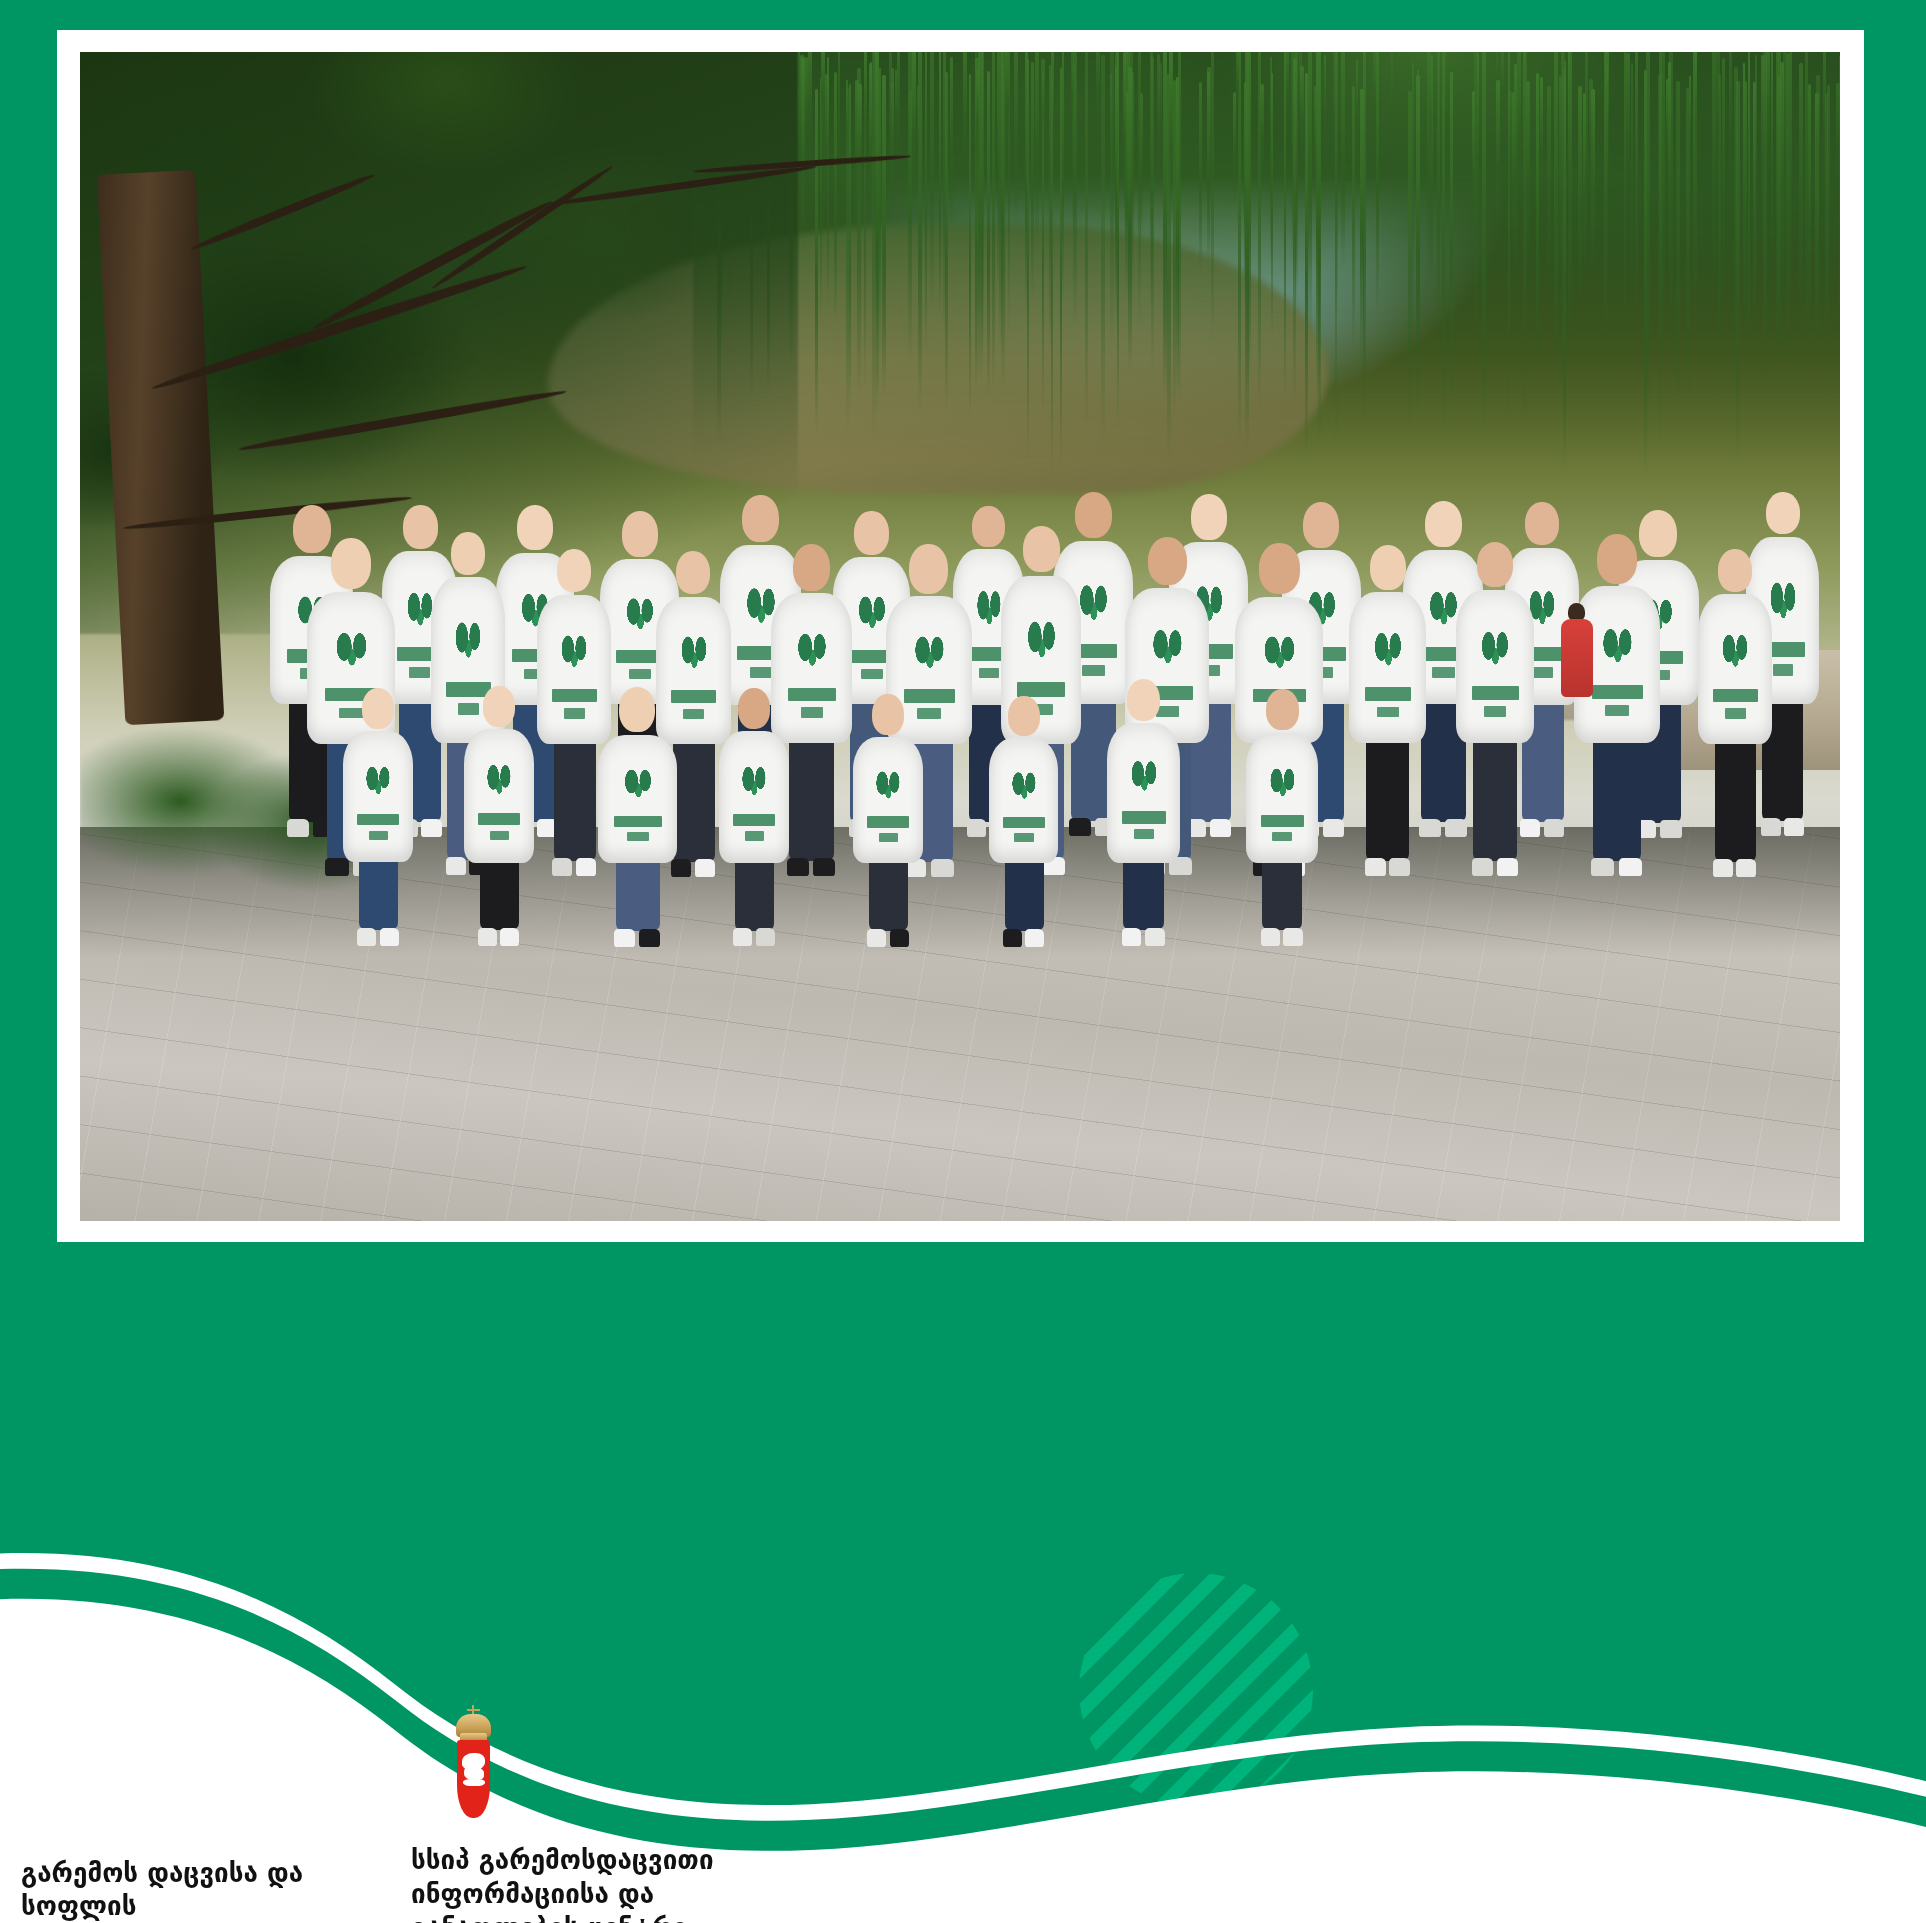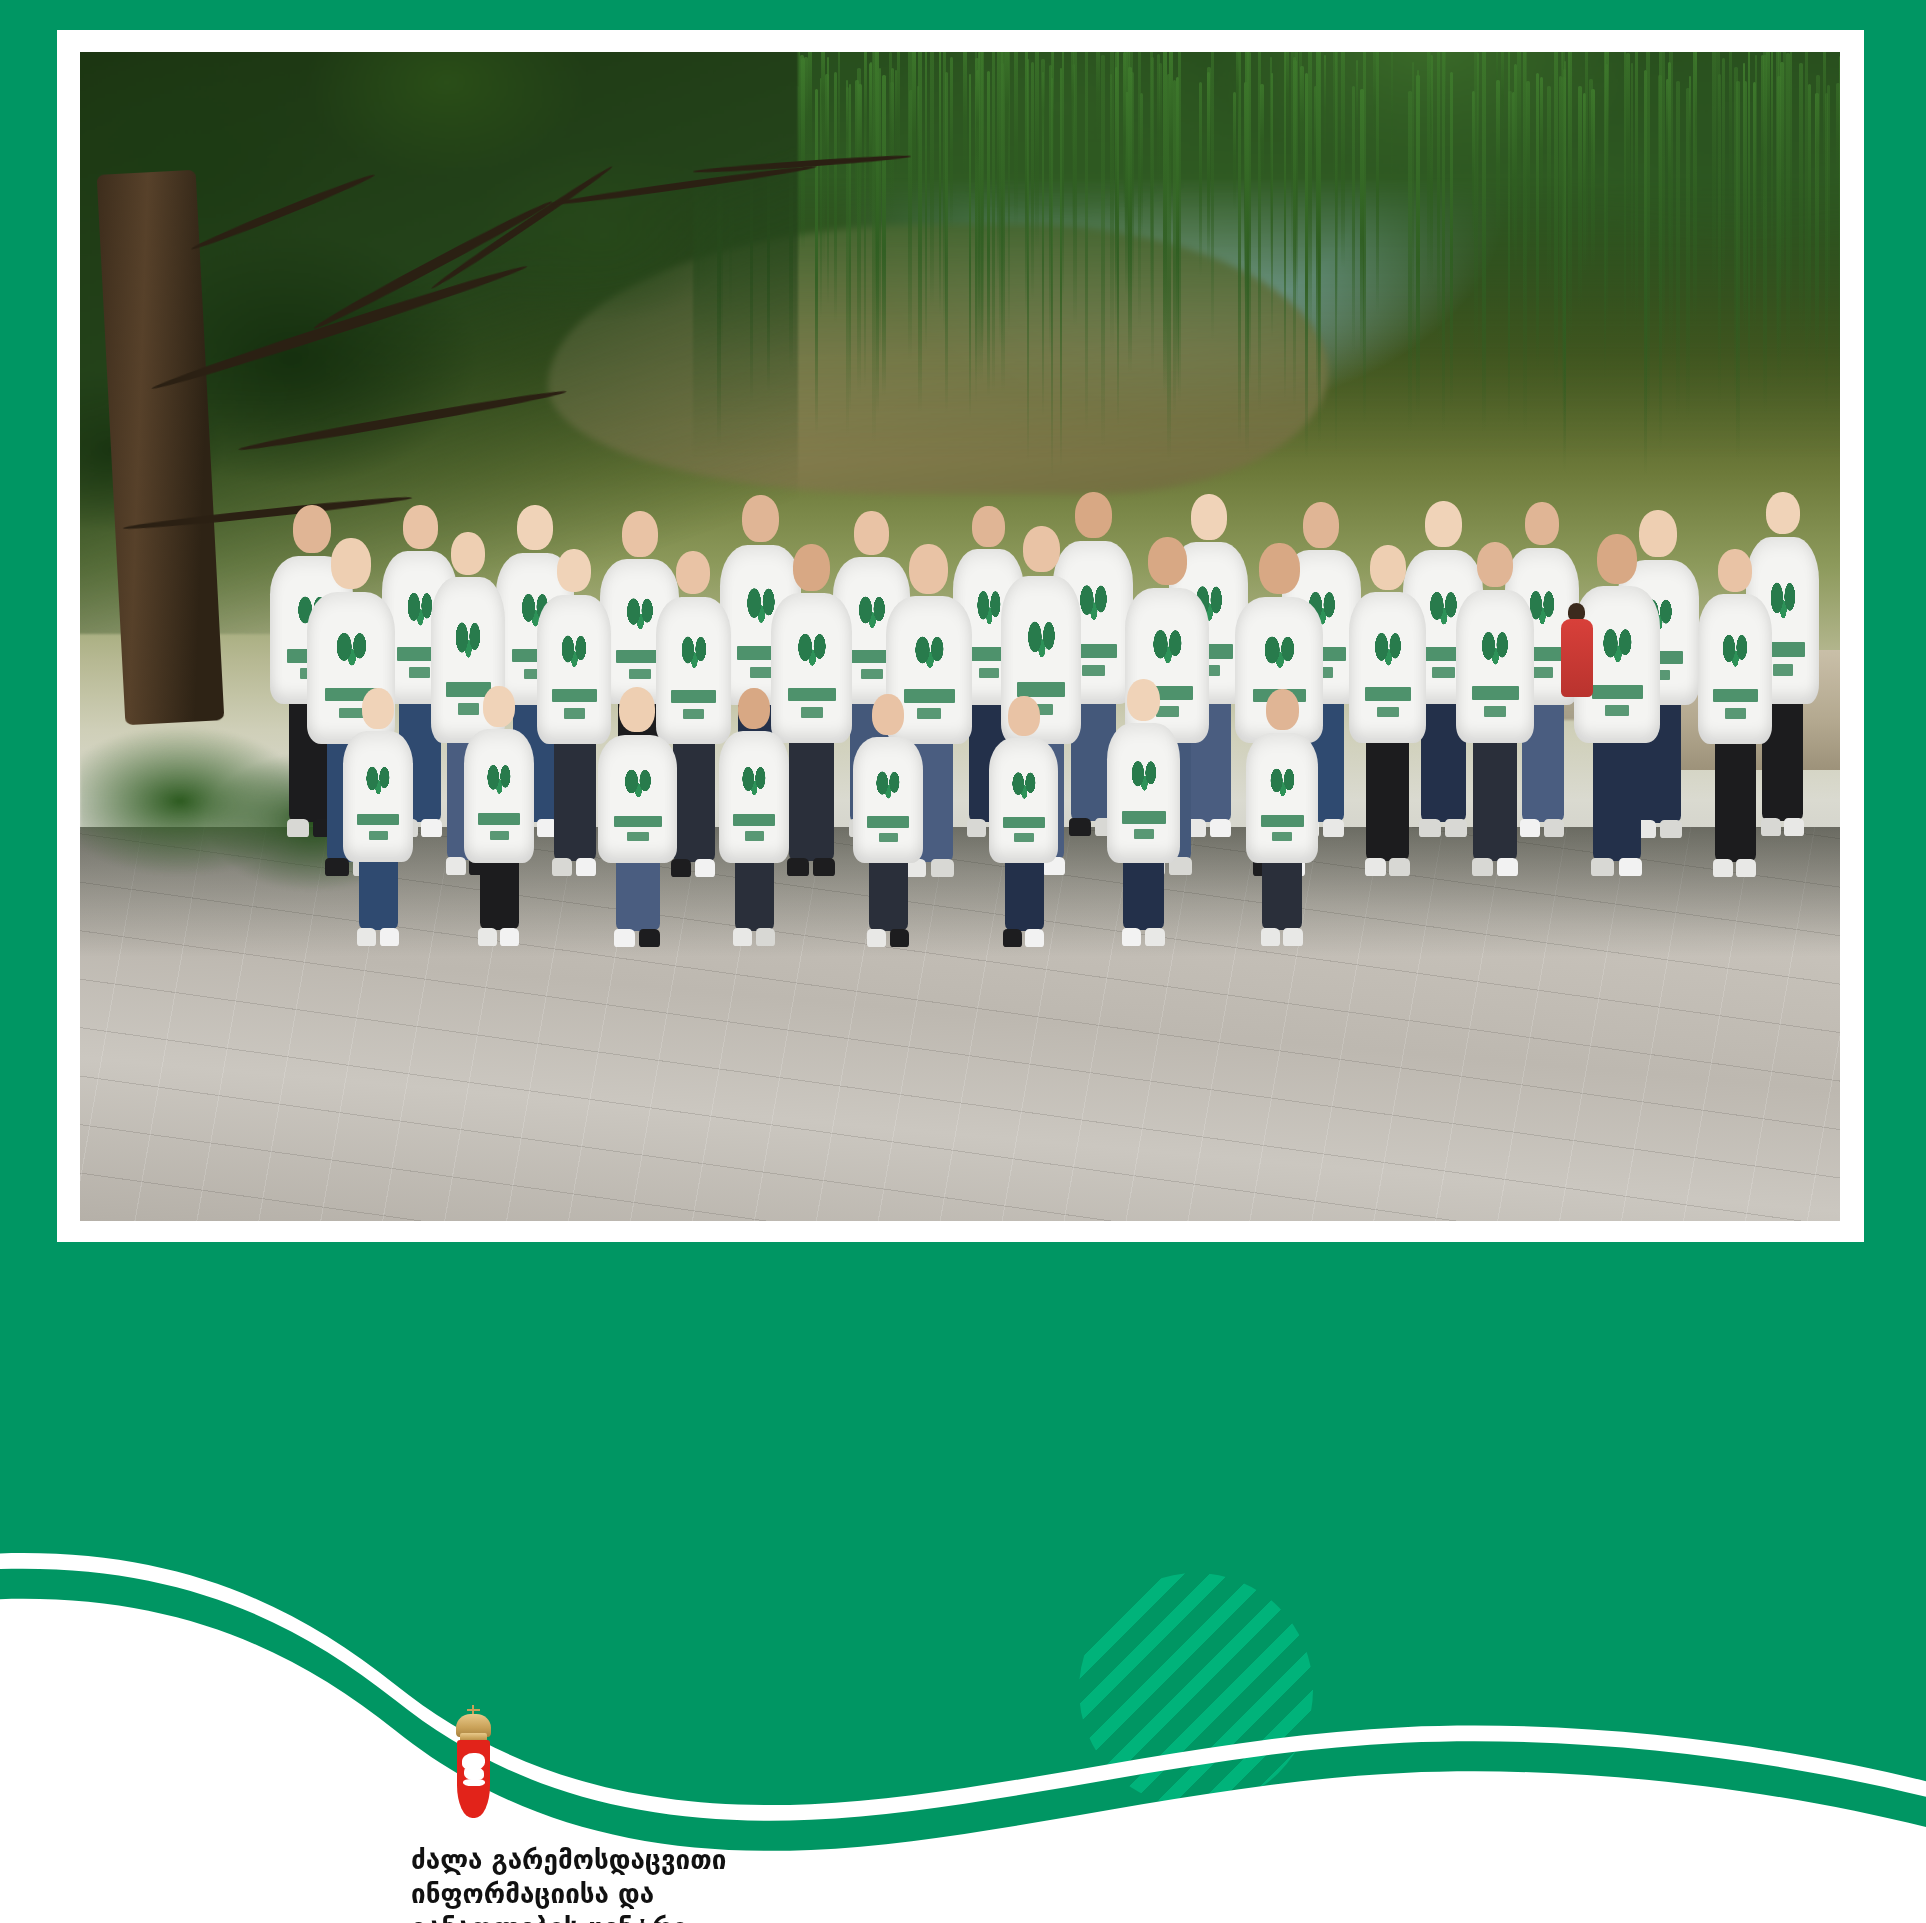--- a/index.html
+++ b/index.html
@@ -926,36 +926,40 @@
            C 1240 644 980 576 760 400 C 560 240 330 138 0 148 Z" fill="#ffffff"></path>
 
   <path d="M0 206 C 330 196 560 298 760 458 C 980 634 1240 702 1560 688
            C 1900 674 2300 558 2700 540 C 3060 524 3420 574 3705 644 L3705 840 L0 840 Z" fill="#ffffff"></path>
 </svg>
 
 <div id="footer">
 
   <div class="logo-block" style="left:21px;top:104px;width:333px;height:208px;">
 
+    <div class="logo-caption" style="left:0;top:147px;width:333px;font-size:26px;line-height:1.28;">
+      <div>გარემოს დაცვისა და სოფლის</div>
+
+    </div>
   </div>
 
   <div class="logo-block" style="left:411px;top:99px;width:333px;height:218px;">
     <div class="crest" style="position:absolute;left:17.7px;top:0;width:88px;height:130px;">
       <div class="crest-cross" style="left:43px;top:0;width:2.6px;height:11.4px;"></div>
       <div class="crest-cross" style="left:38px;top:3.6px;width:13px;height:2.6px;"></div>
       <div class="crest-crown" style="left:27px;top:9.4px;width:35px;height:23px;"></div>
       <div class="crest-crown" style="left:31px;top:28px;width:27px;height:9.4px;border-radius:2.1px;"></div>
       <div class="crest-shield" style="left:28px;top:35px;width:33px;height:78px;"></div>
       <div class="crest-rider" style="left:33px;top:48px;width:23px;height:16.6px;"></div>
       <div class="crest-rider" style="left:35px;top:61px;width:20px;height:13.5px;border-radius:40% 55% 30% 45%;"></div>
       <div class="crest-rider" style="left:34px;top:74px;width:22px;height:7.3px;border-radius:40%;"></div>
     </div>
 
     <div class="logo-caption" style="left:0;top:139px;width:364px;font-size:26px;line-height:1.30;">
-      <div>ძალა გარემოსდაცვითი</div>
+      <div>სსიპ გარემოსდაცვითი</div>
       <div>ინფორმაციისა და</div>
       <div>განათლების ცენტრი</div>
     </div>
   </div>
 
   <div id="contact" style="left:1102px;top:255px;">www.eiec.gov.ge | info@eiec.gov.ge</div>
 </div>
 
 
 </body></html>

